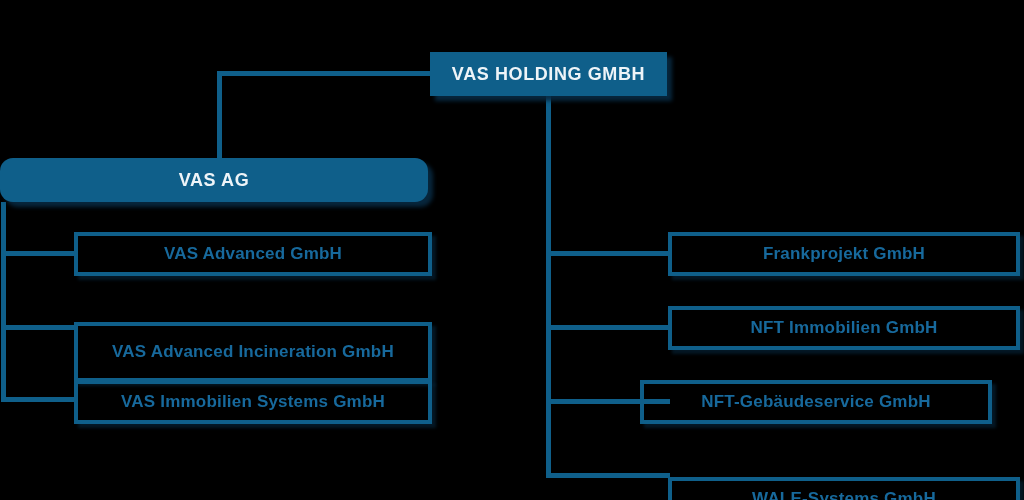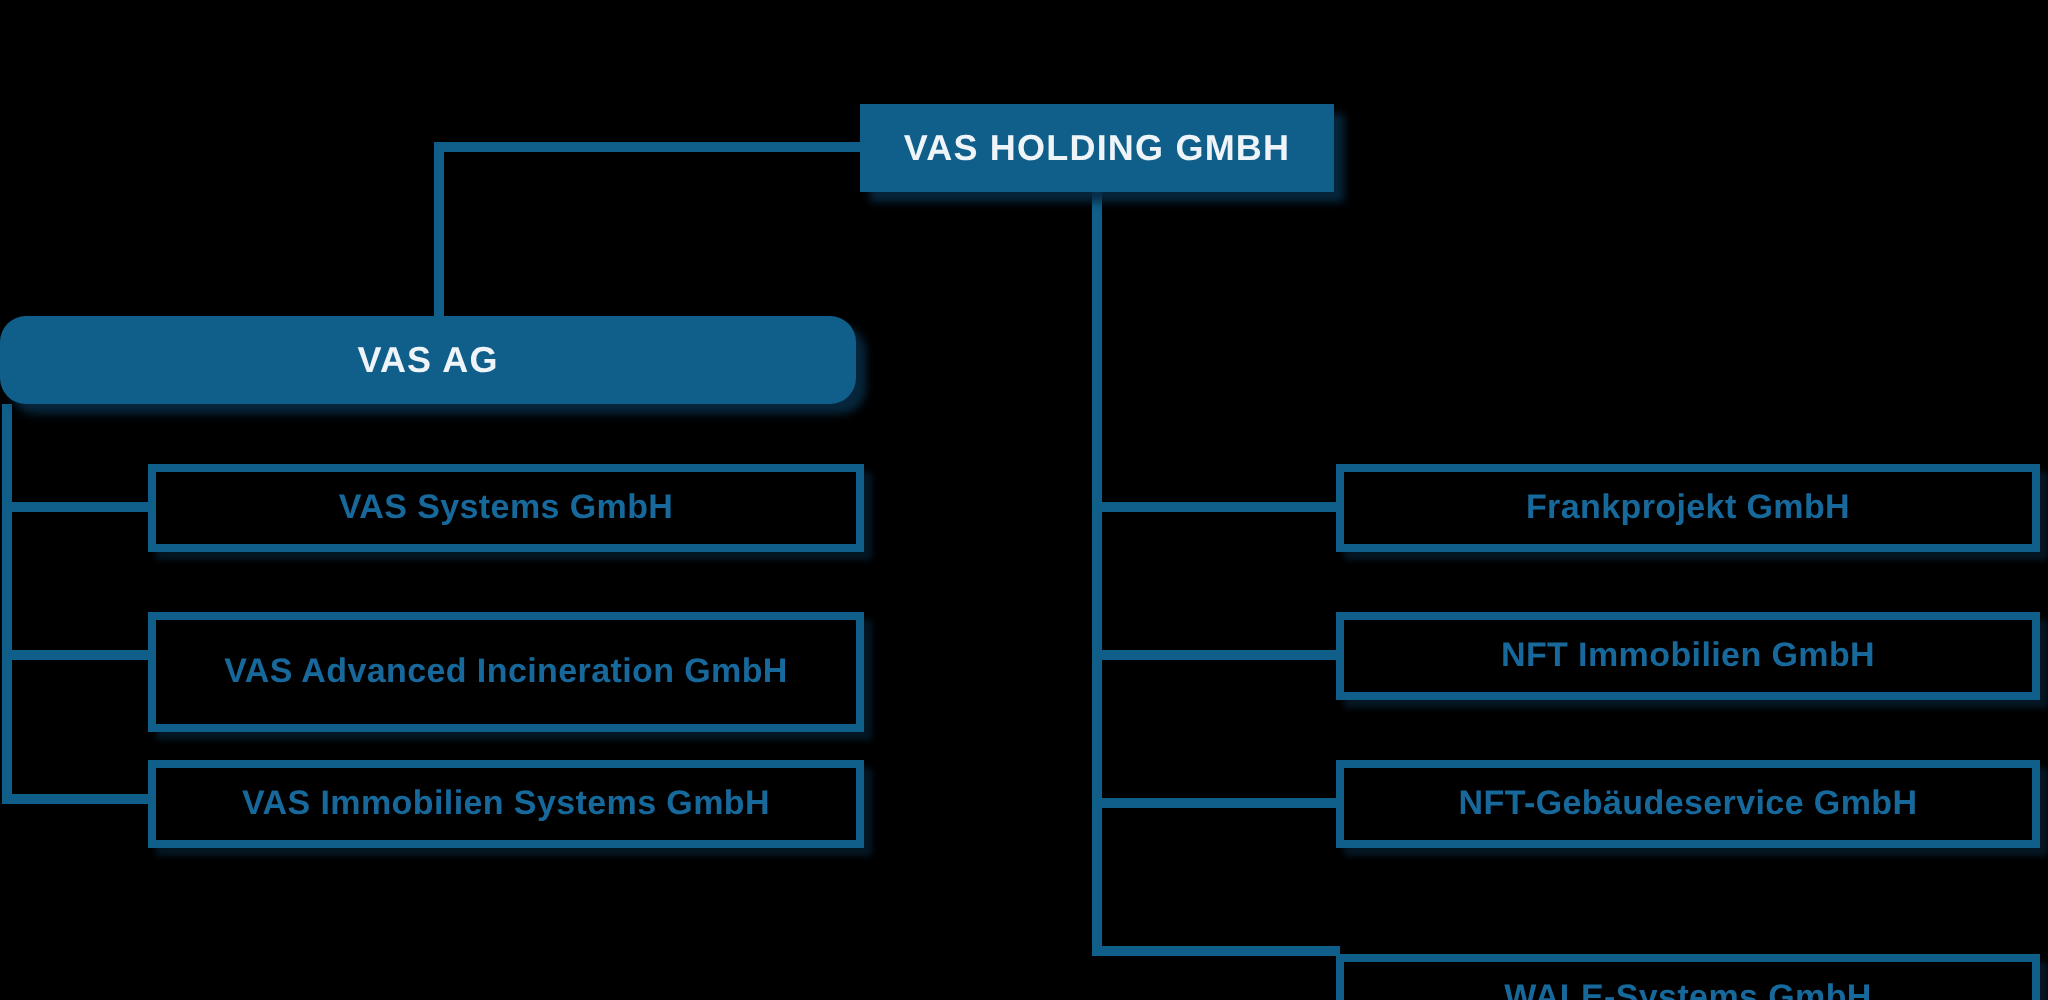--- a/index.html
+++ b/index.html
@@ -67,35 +67,35 @@
 
   <div class="node filled" style="left:430px; top:52px; width:237px; height:44px;">
     <span>VAS HOLDING GMBH</span>
   </div>
 
   <div class="node filled" style="left:0px; top:158px; width:428px; height:44px;border-radius:13px;">
     <span>VAS AG</span>
   </div>
 
   <div class="node outlined" style="left:74px; top:232px; width:358px; height:44px;">
-    <span>VAS Systems GmbH</span>
+    <span>VAS Advanced GmbH</span>
   </div>
-  <div class="node outlined" style="left:74px; top:306px; width:358px; height:60px;">
+  <div class="node outlined" style="left:74px; top:322px; width:358px; height:60px;">
     <span>VAS Advanced Incineration GmbH</span>
   </div>
   <div class="node outlined" style="left:74px; top:380px; width:358px; height:44px;">
     <span>VAS Immobilien Systems GmbH</span>
   </div>
 
   <div class="node outlined" style="left:668px; top:306px; width:352px; height:44px;">
     <span>NFT Immobilien GmbH</span>
   </div>
   <div class="node outlined" style="left:668px; top:232px; width:352px; height:44px;">
     <span>Frankprojekt GmbH</span>
   </div>
-  <div class="node outlined" style="left:668px; top:380px; width:352px; height:44px;">
+  <div class="node outlined" style="left:640px; top:380px; width:352px; height:44px;">
     <span>NFT-Gebäudeservice GmbH</span>
   </div>
   <div class="node outlined" style="left:668px; top:477px; width:352px; height:44px;">
     <span>WALE-Systems GmbH</span>
   </div>
 
 </div>
 
 </body></html>

